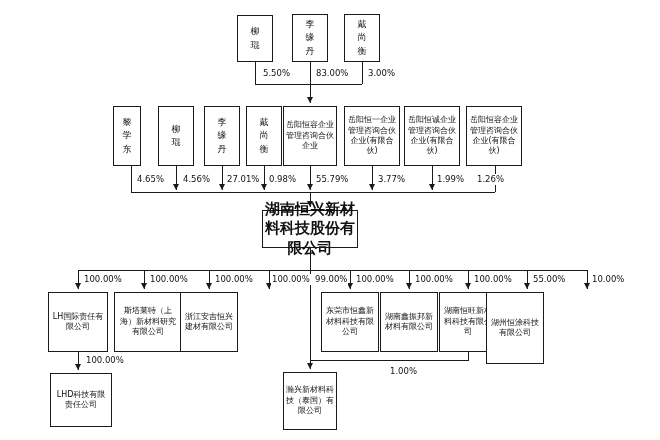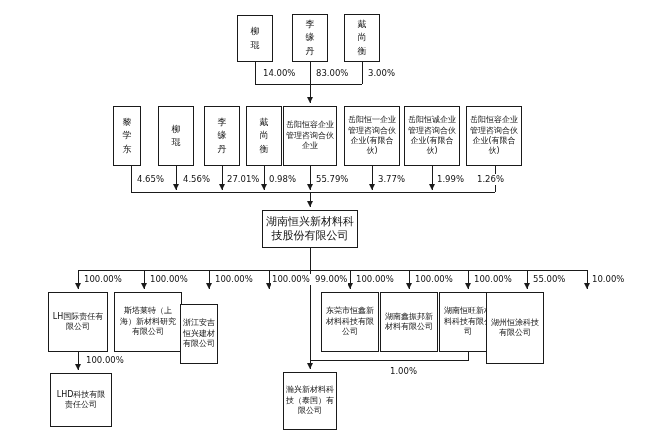--- a/index.html
+++ b/index.html
@@ -11,21 +11,21 @@
   svg.wires line, svg.wires polyline{stroke:#1a1a1a;stroke-width:1;fill:none;shape-rendering:crispEdges;}
   .box{
     position:absolute;z-index:2;box-sizing:border-box;
     border:1px solid #1a1a1a;background:#ffffff;
     display:flex;align-items:center;justify-content:center;
     text-align:center;font-size:8px;line-height:1.3;padding:2px;
     word-break:break-all;
   }
   .person .vname{display:block;width:1.05em;margin:0 auto;word-break:break-all;
     font-size:9px;line-height:1.5;text-align:center;}
-  .central{font-size:11px;font-weight:400;}
+  .central{font-size:15px;font-weight:700;}
   .pct{
     position:absolute;z-index:3;font-size:8.5px;line-height:11px;
     white-space:nowrap;background:#fff;padding:0 1px;
   }
 </style>
 </head>
 <body>
 
 <div id="stage">
 
@@ -72,21 +72,21 @@
 
   <div class="box person" style="left:237px;top:15px;width:36px;height:47px">
     <span class="vname">柳琨</span>
   </div>
   <div class="box person" style="left:292px;top:14px;width:36px;height:48px">
     <span class="vname">李缘丹</span>
   </div>
   <div class="box person" style="left:344px;top:14px;width:36px;height:48px">
     <span class="vname">戴尚衡</span>
   </div>
-  <div class="pct" style="left:262px;top:68px">14.00%</div>
+  <div class="pct" style="left:262px;top:68px">5.50%</div>
   <div class="pct" style="left:315px;top:68px">83.00%</div>
   <div class="pct" style="left:367px;top:68px">3.00%</div>
 
   <div class="box person" style="left:113px;top:106px;width:28px;height:60px">
     <span class="vname">黎学东</span>
   </div>
   <div class="box person" style="left:158px;top:106px;width:36px;height:60px">
     <span class="vname">柳琨</span>
   </div>
   <div class="box person" style="left:204px;top:106px;width:36px;height:60px">
@@ -130,21 +130,21 @@
   <div class="pct" style="left:473px;top:274px">100.00%</div>
   <div class="pct" style="left:532px;top:274px">55.00%</div>
   <div class="pct" style="left:591px;top:274px">10.00%</div>
 
   <div class="box" style="left:48px;top:292px;width:60px;height:60px">
     <span>LH国际责任有限公司</span>
   </div>
   <div class="box" style="left:114px;top:292px;width:68px;height:60px">
     <span>斯塔莱特（上海）新材料研究有限公司</span>
   </div>
-  <div class="box" style="left:180px;top:304px;width:38px;height:60px">
+  <div class="box" style="left:180px;top:292px;width:58px;height:60px">
     <span>浙江安吉恒兴建材有限公司</span>
   </div>
   <div class="box" style="left:321px;top:292px;width:58px;height:60px">
     <span>东莞市恒鑫新材料科技有限公司</span>
   </div>
   <div class="box" style="left:380px;top:292px;width:58px;height:60px">
     <span>湖南鑫振邦新材料有限公司</span>
   </div>
   <div class="box" style="left:439px;top:292px;width:58px;height:60px">
     <span>湖南恒旺新材料科技有限公司</span>

